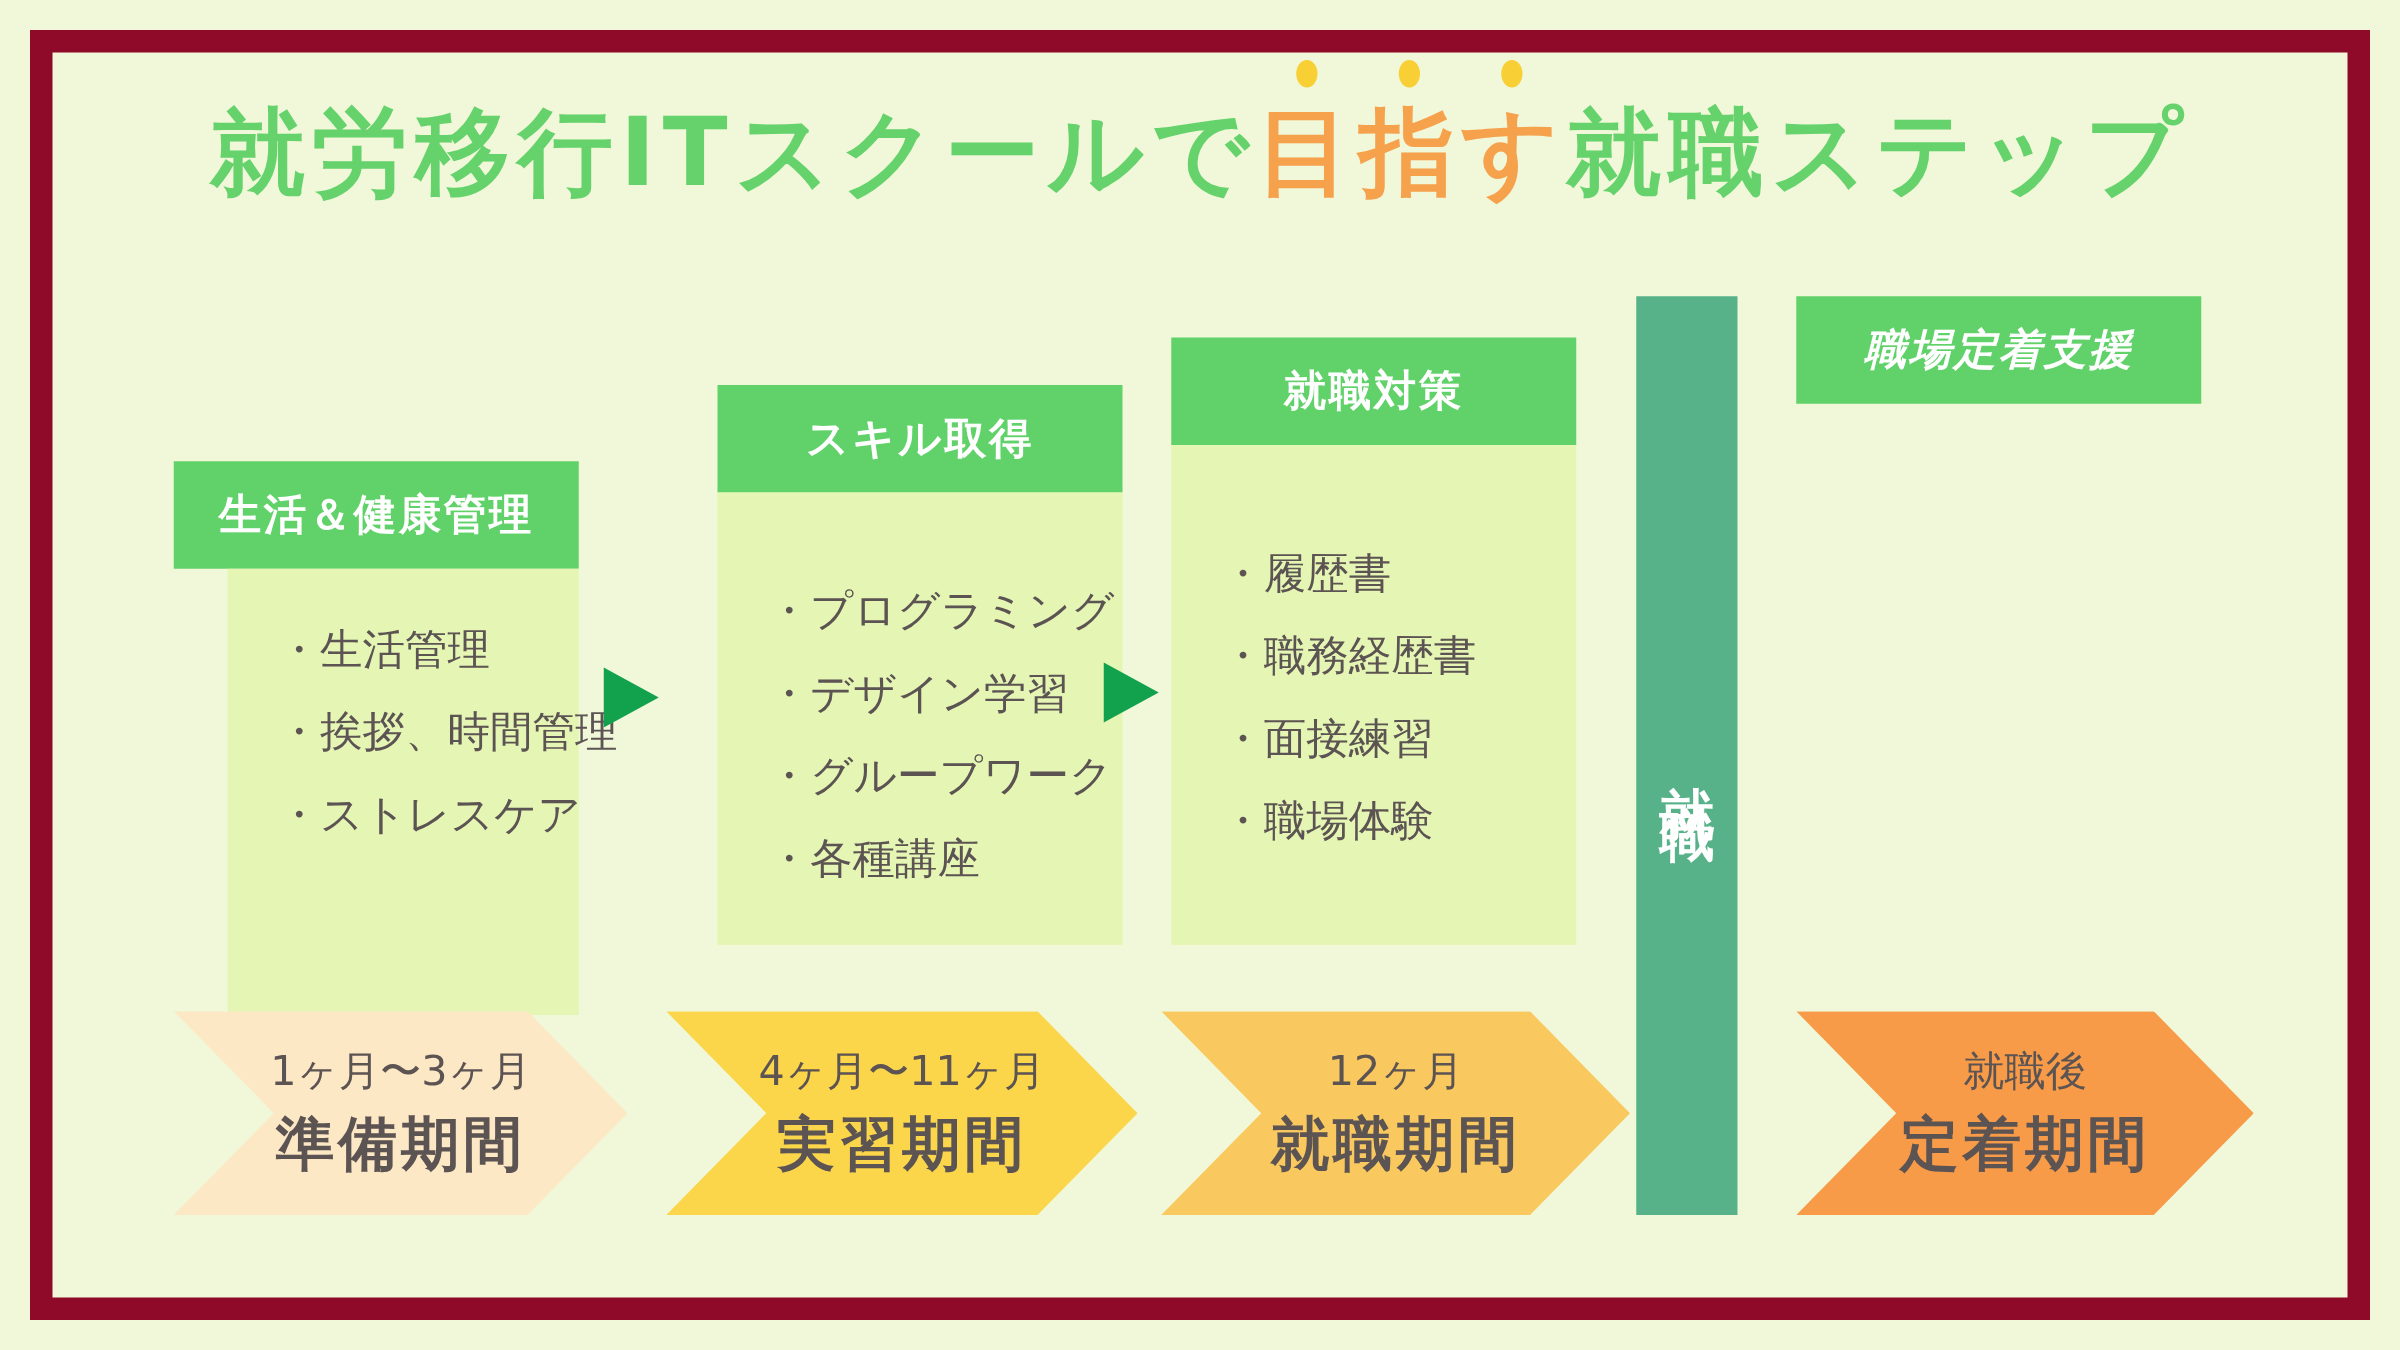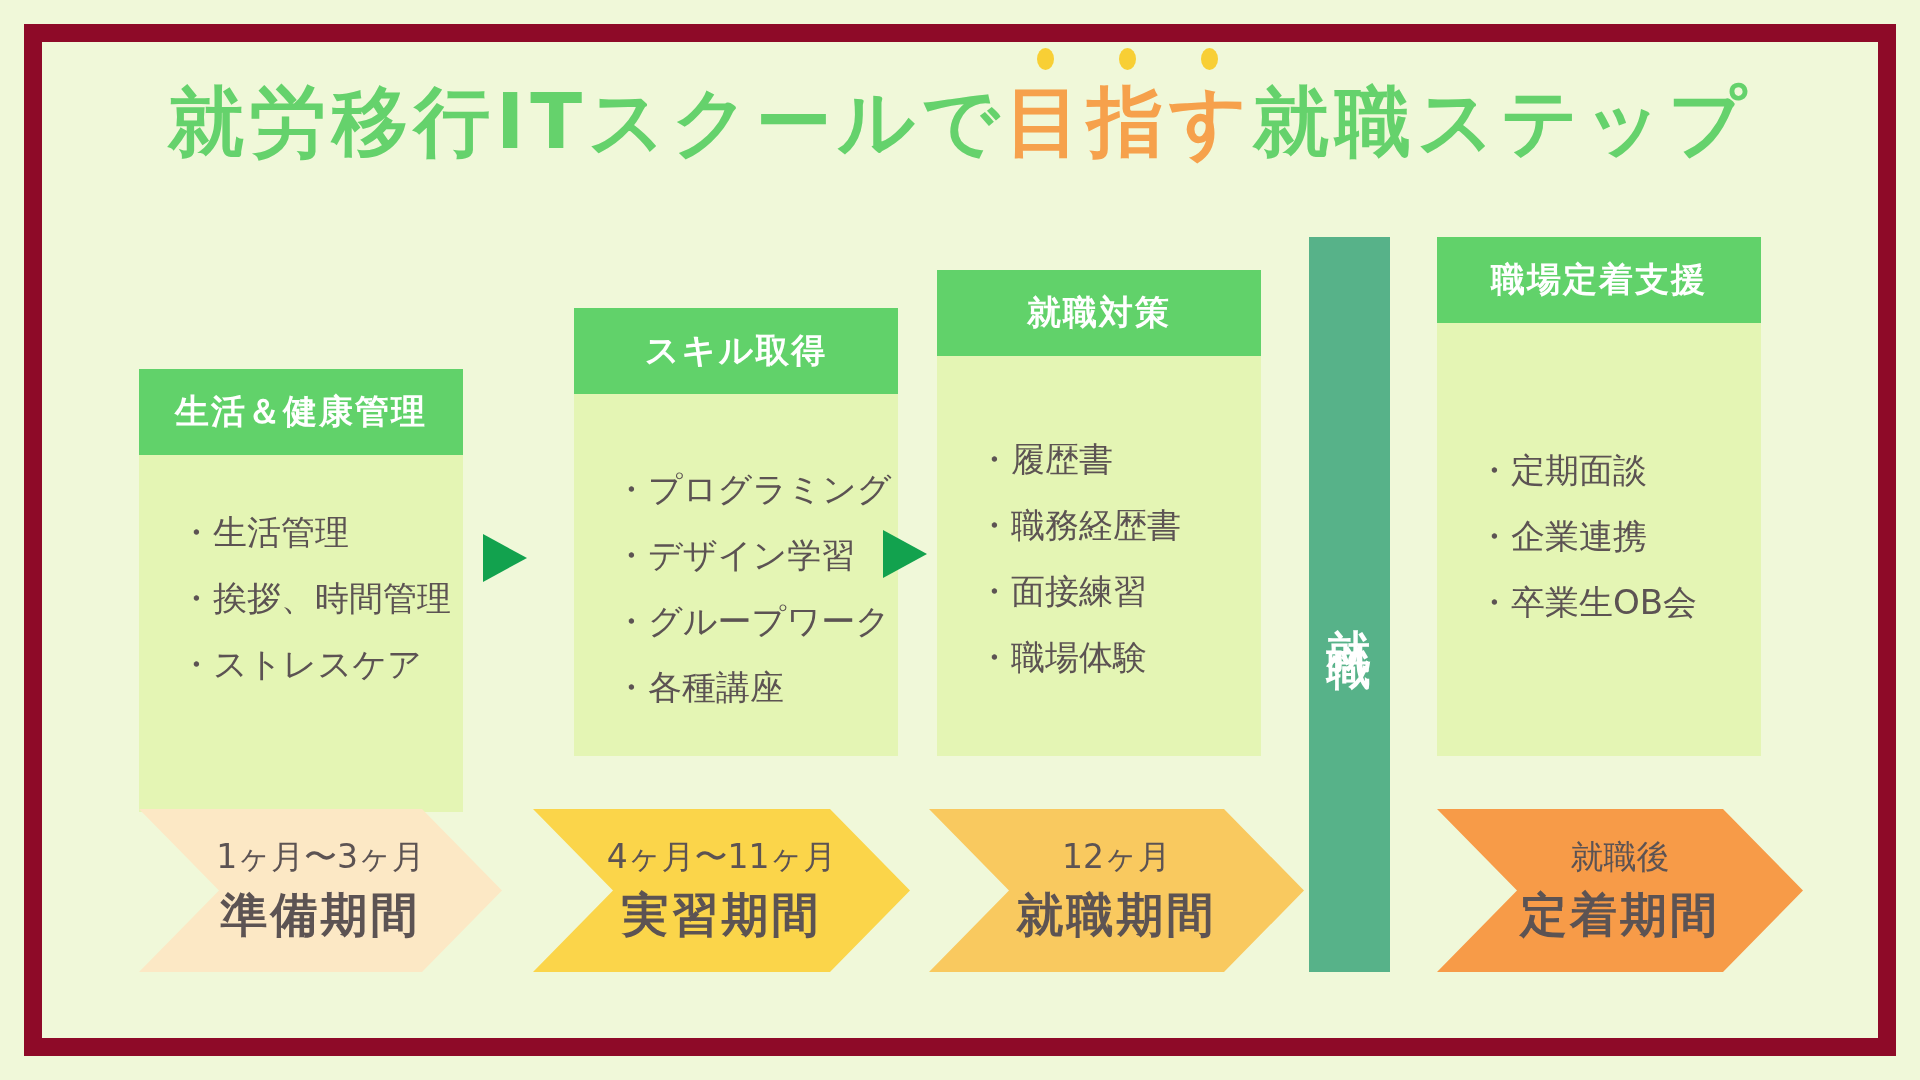--- a/index.html
+++ b/index.html
@@ -48,33 +48,33 @@
     background:var(--dot-yellow);
   }
   .d1{left:calc(13% - 0px);}
   .d2{left:calc(46% - 0px);}
   .d3{left:calc(79% - 0px);}
   
   .col{position:absolute;width:324px;}
   .c1{left:139px;top:369px;}
   .c2{left:538px;top:308px;margin-left:36px;}
   .c3{left:937px;top:270px;}
-  .c4{left:1437px;top:237px;}
+  .c4{left:1437px;top:237px;font-style:italic;}
   .col-header{
     height:86px;background:var(--header-green);
     color:#ffffff;font-size:34px;font-weight:700;
     display:flex;align-items:center;justify-content:center;
     letter-spacing:2px;
   }
   .col-body{
     background:var(--body-green);
     list-style:none;
     padding-left:40px;
   }
-  .c1 .col-body{height:357px;padding-top:44px;}
+  .c1 .col-body{height:357px;padding-top:32px;margin-left:43px;}
   .c2 .col-body{height:362px;padding-top:62px;}
   .c3 .col-body{height:400px;padding-top:70px;}
   .c4 .col-body{height:433px;padding-top:114px;}
   .col-body li{
     font-size:34px;line-height:66px;color:var(--text-gray);
     white-space:nowrap;
   }
   
   .tri{
     position:absolute;width:0;height:0;border-style:solid;
@@ -143,25 +143,20 @@
   <ul class="col-body">
     <li>・履歴書</li>
     <li>・職務経歴書</li>
     <li>・面接練習</li>
     <li>・職場体験</li>
   </ul>
 </div>
 
 <div class="col c4">
   <div class="col-header">職場定着支援</div>
-  <ul class="col-body">
-    <li>・定期面談</li>
-    <li>・企業連携</li>
-    <li>・卒業生OB会</li>
-  </ul>
 </div>
 
 <div class="tri tri1"></div>
 <div class="tri tri2"></div>
 
 <div class="employment-bar">
   <span>就職</span>
 </div>
 
 <div class="phase p1">

